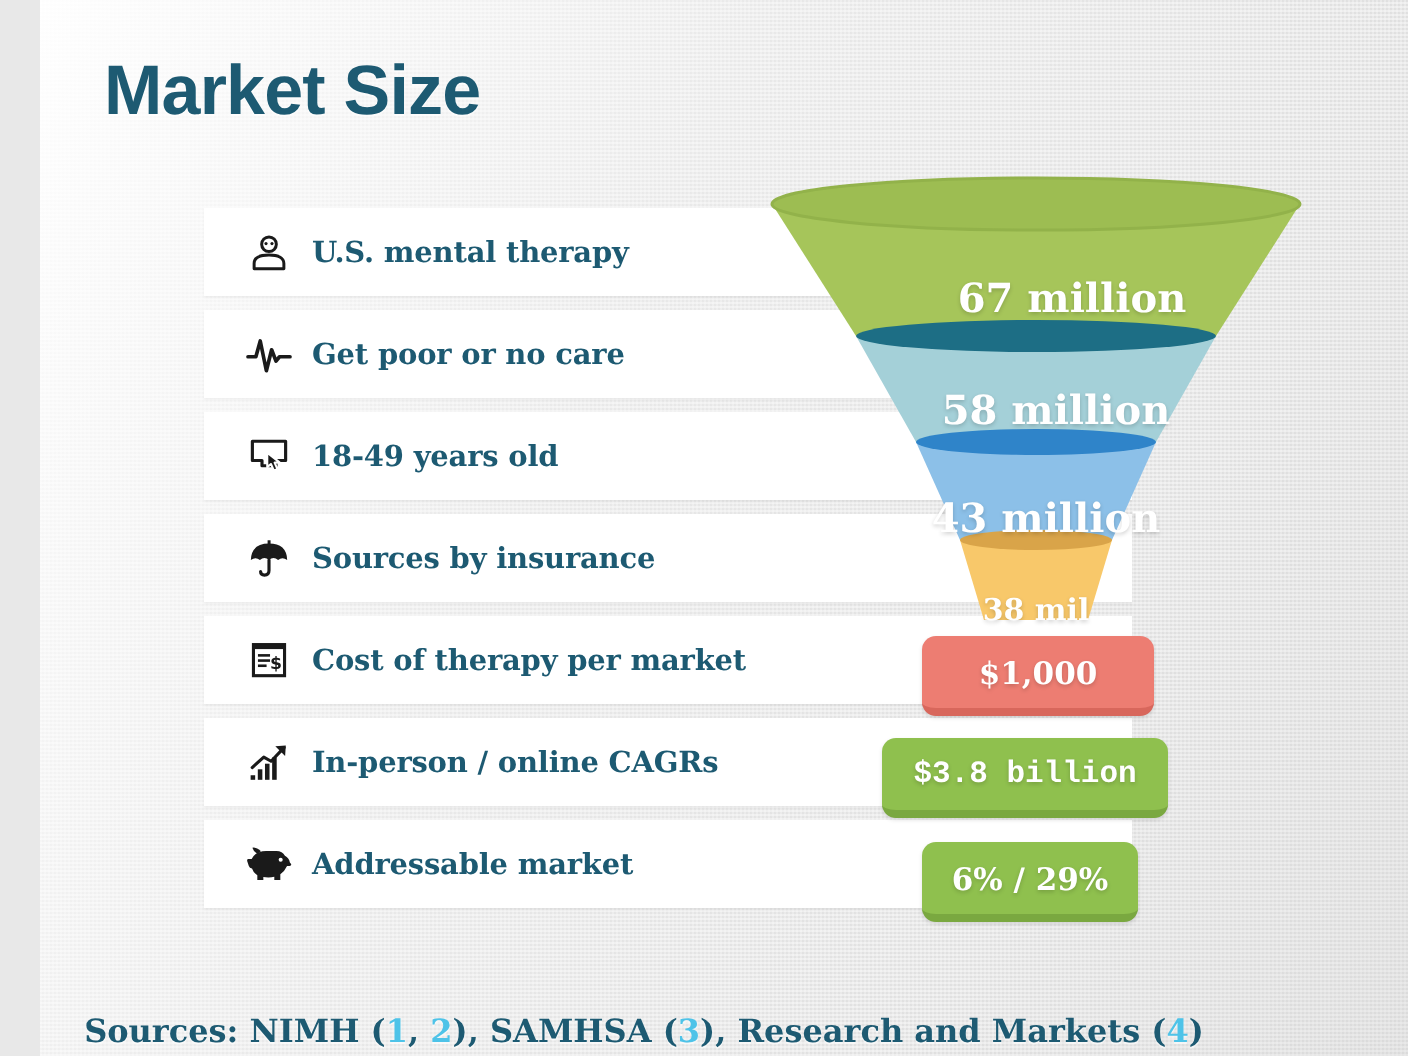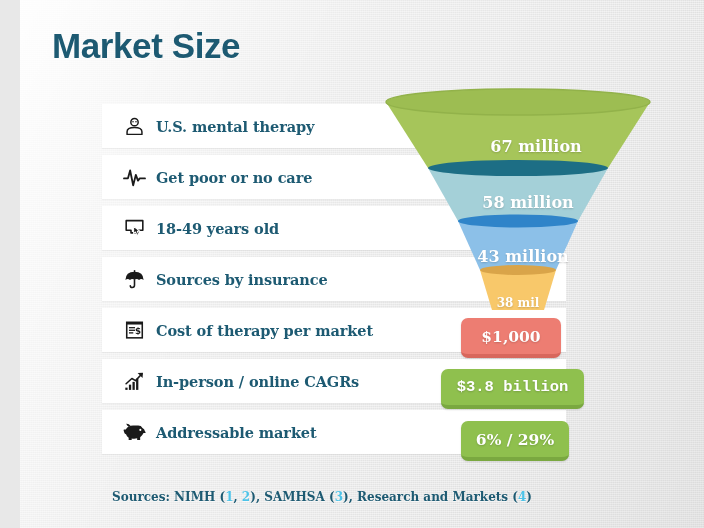--- a/index.html
+++ b/index.html
@@ -85,49 +85,49 @@
   #funnel svg {
     position: absolute;
     left: 0;
     top: 0;
   }
   .funnel-value {
     position: absolute;
     width: 268px;
     text-align: center;
     font-family: "DejaVu Serif", "Liberation Serif", serif;
-    font-size: 16px;
+    font-size: 20px;
     font-weight: bold;
     color: #ffffff;
     text-shadow: 0 1px 2px rgba(0,0,0,0.18);
     pointer-events: none;
   }
   .fv-0 { top: 49px;  left: 18px; }
   .fv-1 { top: 105px; left: 10px; }
   .fv-2 { top: 159px; left: 5px;  }
-  .fv-3 { top: 208px; left: 0px;  font-size: 12px; }
+  .fv-3 { top: 208px; left: 0px;  font-size: 15px; }
 
   
   .pill {
     position: absolute;
     display: flex;
     align-items: center;
     justify-content: center;
     border-radius: 7px;
     font-family: "DejaVu Serif", "Liberation Serif", serif;
     font-size: 15.5px;
     font-weight: bold;
     color: #ffffff;
     text-shadow: 0 1px 2px rgba(0,0,0,0.18);
     box-sizing: border-box;
   }
   #pill-cost {
     left: 441px;
     top: 318px;
-    width: 100px;
+    width: 116px;
     height: 40px;
     background: #ed7d72;
     border-bottom: 4px solid #d8675c;
     box-shadow: 0 1px 2px rgba(0,0,0,0.12);
   }
   #pill-market {
     left: 421px;
     top: 369px;
     width: 143px;
     height: 40px;
@@ -143,25 +143,25 @@
     height: 40px;
     background: #8fc04e;
     border-bottom: 4px solid #7aa840;
     box-shadow: 0 1px 2px rgba(0,0,0,0.12);
   }
 
   
   #sources {
     position: absolute;
     left: 0;
-    top: 490px;
+    top: 506px;
     width: 604px;
     text-align: center;
     font-family: "DejaVu Serif", "Liberation Serif", serif;
-    font-size: 12px;
+    font-size: 16px;
     font-weight: bold;
     color: #1d5a72;
     text-shadow: 0 1px 0 rgba(255,255,255,0.55);
     white-space: nowrap;
   }
   .src-link { color: #4ec3e8; }
 </style>
 </head>
 <body>
 

